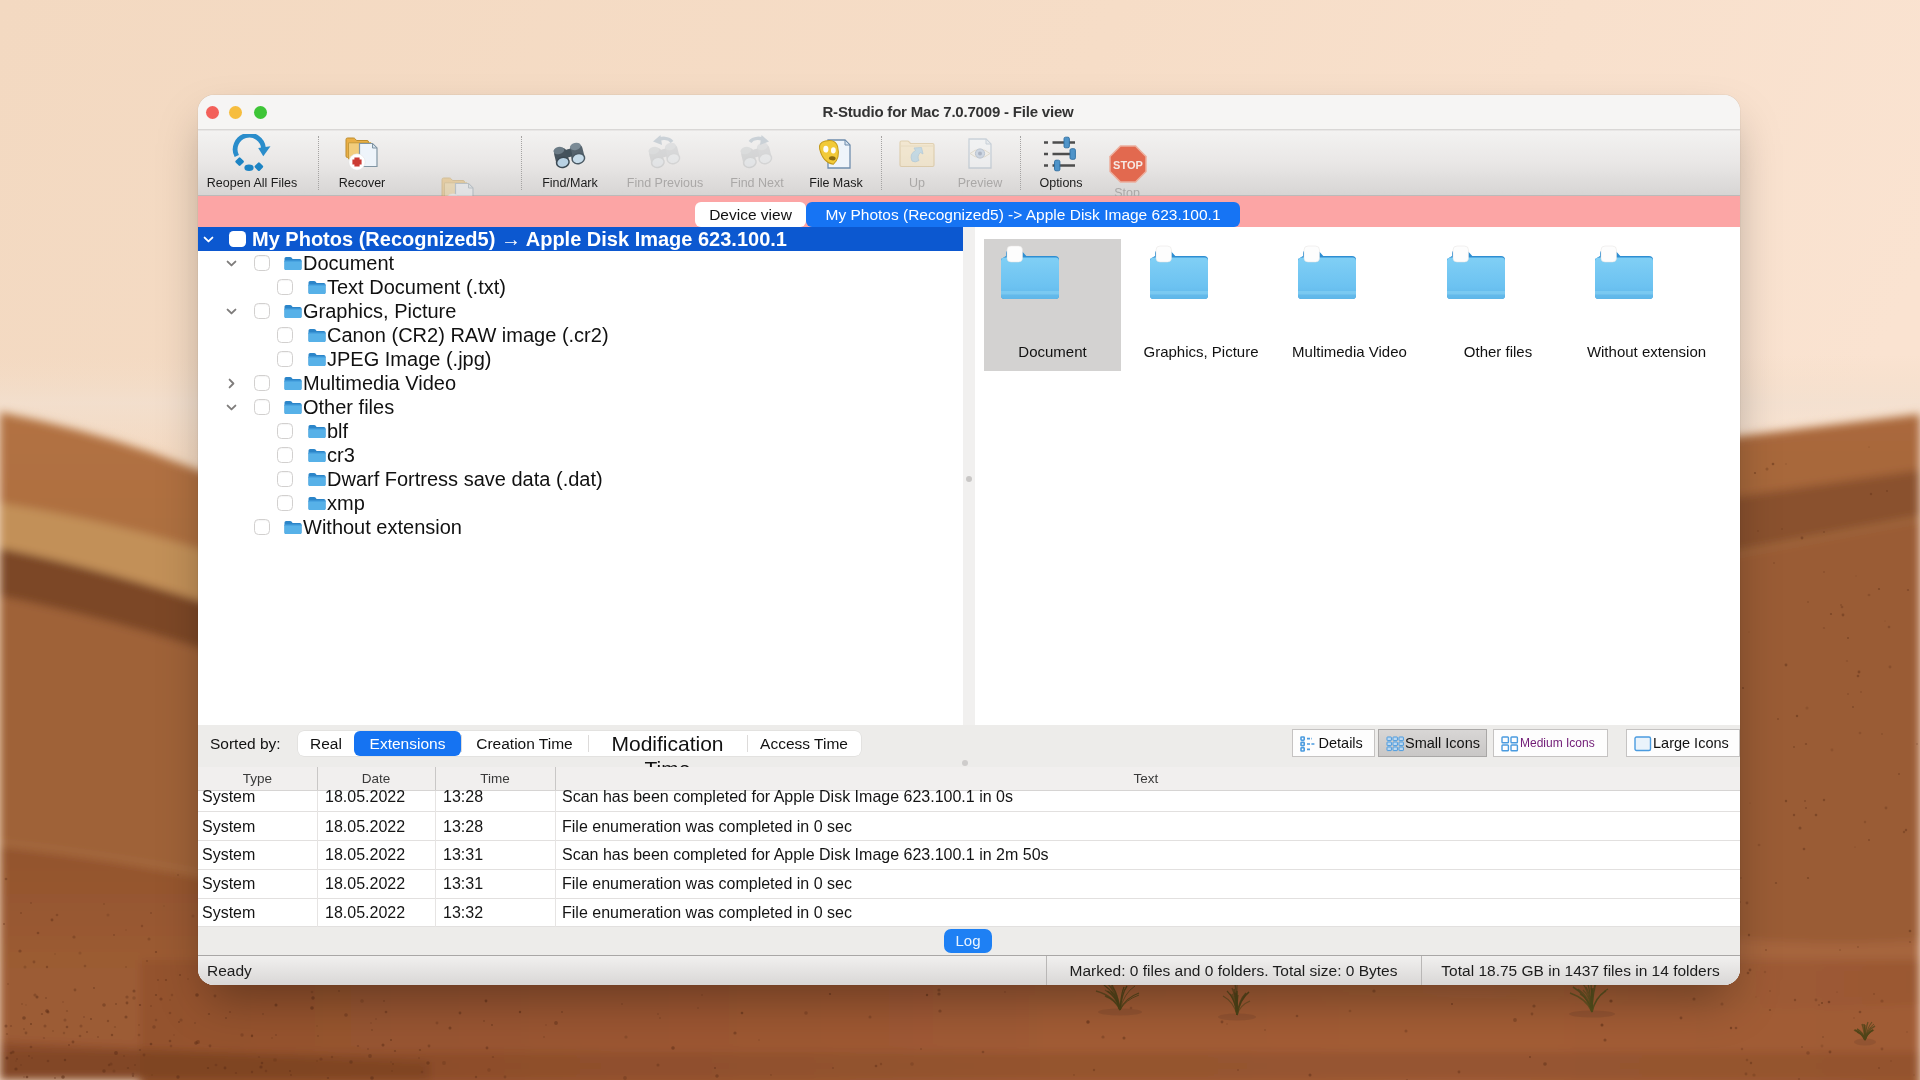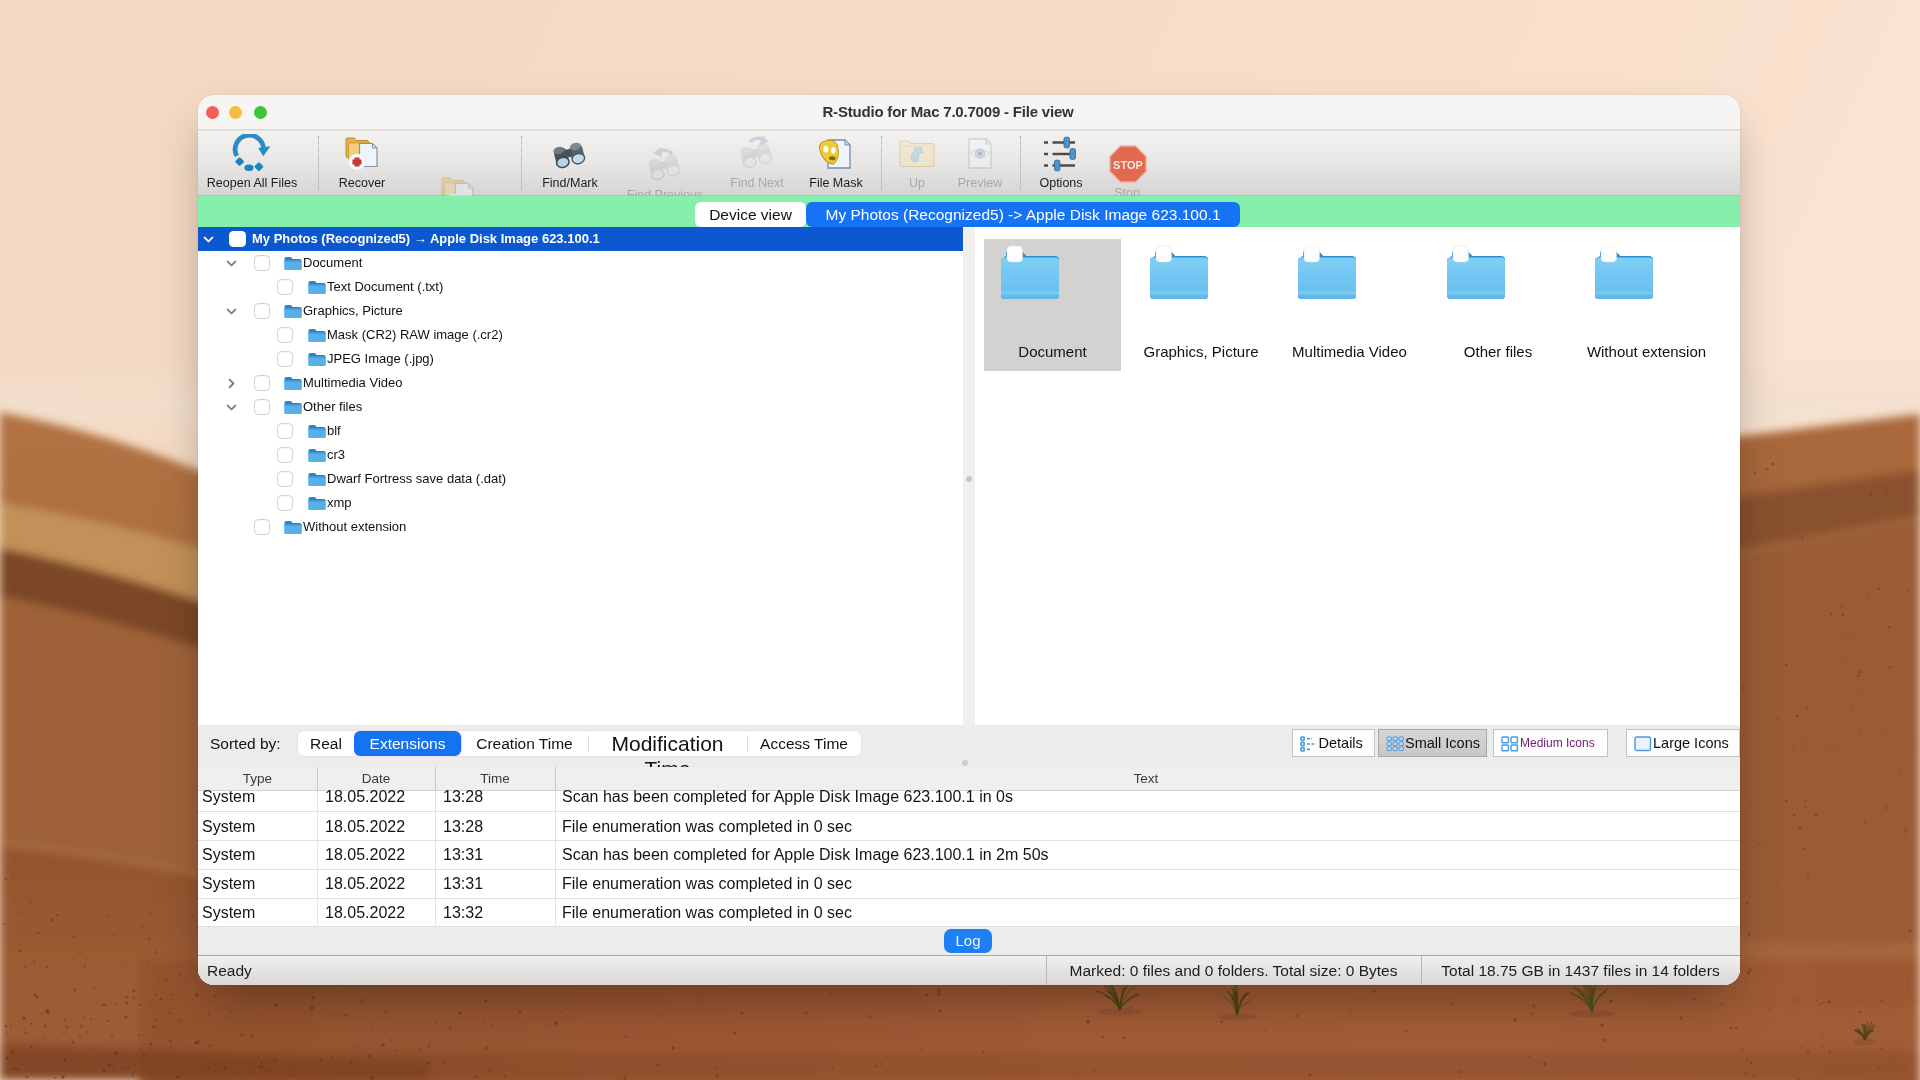--- a/index.html
+++ b/index.html
@@ -14,28 +14,28 @@
          font-size:15px;letter-spacing:-0.2px;font-weight:bold;color:#333;}
   #toolbar{position:absolute;left:0;top:35px;width:100%;height:66px;box-sizing:border-box;
            background:linear-gradient(#f3f2f1,#e9e7e6 50%,#d7d5d4);border-bottom:1px solid #bcbab9;border-top:1px solid #e8e6e5;}
   .tbtn{position:absolute;top:0;height:64px;text-align:center;}
   .tbtn svg{display:inline-block;}
   .tlab{font-size:12.5px;color:#1c1c1c;margin-top:0px;}
   .dis .tlab{color:#aaa8a7;}
   .dis svg{opacity:.38;}
   .labdis .tlab{color:#aaa8a7;}
   .tsep{position:absolute;top:5px;height:54px;width:0;border-left:1.5px dotted #a5a3a2;}
-  #tabbar{position:absolute;left:0;top:101px;width:100%;height:31px;background:#86efac;}
+  #tabbar{position:absolute;left:0;top:101px;width:100%;height:31px;background:#fca5a5;}
   .tab{position:absolute;top:6px;height:25px;line-height:25px;font-size:15.5px;border-radius:6px;text-align:center;}
   #main{position:absolute;left:0;top:132px;width:100%;height:498px;background:#fff;}
   #tree{position:absolute;left:0;top:0;width:765px;height:498px;background:#fff;}
   #vdiv{position:absolute;left:765px;top:0;width:12px;height:498px;background:#f1f0ef;}
   #rpanel{position:absolute;left:777px;top:0;width:765px;height:498px;background:#fff;}
   .trow{position:absolute;left:0;width:765px;height:24px;}
-  .trow .lab{position:absolute;top:0;height:24px;line-height:24px;font-size:13px;color:#111;white-space:nowrap;}
+  .trow .lab{position:absolute;top:0;height:24px;line-height:24px;font-size:20px;color:#111;white-space:nowrap;}
   #bottom{position:absolute;left:0;top:630px;width:100%;height:260px;background:#edecea;}
   #sortrow{position:absolute;left:0;top:0;width:100%;height:42px;}
   #thead{position:absolute;left:0;top:42px;width:100%;height:24px;background:#f1efee;border-bottom:1px solid #d6d4d3;box-sizing:border-box;}
   .hlab{position:absolute;top:0;height:23px;line-height:23px;font-size:13.5px;color:#3a3a3a;text-align:center;}
   #tbody{position:absolute;left:0;top:66px;width:100%;height:136px;background:#fff;}
   .drow{position:absolute;left:0;width:100%;border-bottom:1px solid #e2e0df;}
   .dcell{position:absolute;font-size:16px;color:#141414;white-space:nowrap;}
   .colline{position:absolute;top:0;width:0;border-left:1px solid #e6e4e3;}
   #logstrip{position:absolute;left:0;top:202px;width:100%;height:28px;background:#edecea;}
   #statusbar{position:absolute;left:0;top:230px;width:100%;height:30px;box-sizing:border-box;
@@ -594,21 +594,21 @@
               <rect x="24" y="12" width="13" height="17" rx="5" fill="#55636d"></rect>
               <rect x="19.5" y="15" width="6" height="8" rx="2" fill="#43525c"></rect>
               <ellipse cx="14.5" cy="26.5" rx="6.3" ry="5" fill="#b9d2e4" stroke="#3c4a54" stroke-width="1.5"></ellipse>
               <ellipse cx="30.5" cy="26.5" rx="6.3" ry="5" fill="#c7dcea" stroke="#4c5a64" stroke-width="1.5"></ellipse>
               <ellipse cx="13.5" cy="14" rx="5.5" ry="3.6" fill="#6b7b86"></ellipse>
               <ellipse cx="30.5" cy="14" rx="5.5" ry="3.6" fill="#7b8b96"></ellipse>
             </g>
           </svg></div>
         <div class="tlab">Find/Mark</div>
       </div>
-<div class="tbtn dis" style="left:397px;width:140px;margin-top:12px;">
+<div class="tbtn dis" style="left:397px;width:140px;">
         <div style="margin-top:3px;height:42px;"><svg width="46" height="40" viewBox="0 0 46 40">
             <g opacity="0.35" transform="rotate(-14 23 22)">
               <rect x="8" y="12" width="13" height="17" rx="5" fill="#46535d"></rect>
               <rect x="24" y="12" width="13" height="17" rx="5" fill="#55636d"></rect>
               <rect x="19.5" y="15" width="6" height="8" rx="2" fill="#43525c"></rect>
               <ellipse cx="14.5" cy="26.5" rx="6.3" ry="5" fill="#b9d2e4" stroke="#3c4a54" stroke-width="1.5"></ellipse>
               <ellipse cx="30.5" cy="26.5" rx="6.3" ry="5" fill="#c7dcea" stroke="#4c5a64" stroke-width="1.5"></ellipse>
               <ellipse cx="13.5" cy="14" rx="5.5" ry="3.6" fill="#6b7b86"></ellipse>
               <ellipse cx="30.5" cy="14" rx="5.5" ry="3.6" fill="#7b8b96"></ellipse>
             </g>
@@ -737,21 +737,21 @@
           </svg>
           <div class="lab" style="left:105px;">Graphics, Picture</div>
         </div>
 <div class="trow" style="top:96px;">
           <div class="abs" style="left:79px;top:4px;width:16px;height:16px;background:#fff;border:1px solid #d2d0cf;border-radius:4.5px;box-sizing:border-box;box-shadow:inset 0 1px 1px rgba(0,0,0,0.04);"></div>
           <svg class="abs" style="left:110px;top:5px" width="18" height="15" viewBox="0 0 18 15">
             <path d="M0.5 2.6 Q0.5 1 2.1 1 L6.2 1 Q7 1 7.5 1.6 L8.6 2.9 L15.9 2.9 Q17.5 2.9 17.5 4.5 L17.5 12.4 Q17.5 14 15.9 14 L2.1 14 Q0.5 14 0.5 12.4 Z" fill="#2b85c9"></path>
             <path d="M0.5 4.7 L17.5 4.7 L17.5 12.4 Q17.5 14 15.9 14 L2.1 14 Q0.5 14 0.5 12.4 Z" fill="#57b1e8"></path>
             <path d="M0.5 4.7 L17.5 4.7 L17.5 6 L0.5 6 Z" fill="#4aa5e2"></path>
           </svg>
-          <div class="lab" style="left:129px;">Mask (CR2) RAW image (.cr2)</div>
+          <div class="lab" style="left:129px;">Canon (CR2) RAW image (.cr2)</div>
         </div>
 <div class="trow" style="top:120px;">
           <div class="abs" style="left:79px;top:4px;width:16px;height:16px;background:#fff;border:1px solid #d2d0cf;border-radius:4.5px;box-sizing:border-box;box-shadow:inset 0 1px 1px rgba(0,0,0,0.04);"></div>
           <svg class="abs" style="left:110px;top:5px" width="18" height="15" viewBox="0 0 18 15">
             <path d="M0.5 2.6 Q0.5 1 2.1 1 L6.2 1 Q7 1 7.5 1.6 L8.6 2.9 L15.9 2.9 Q17.5 2.9 17.5 4.5 L17.5 12.4 Q17.5 14 15.9 14 L2.1 14 Q0.5 14 0.5 12.4 Z" fill="#2b85c9"></path>
             <path d="M0.5 4.7 L17.5 4.7 L17.5 12.4 Q17.5 14 15.9 14 L2.1 14 Q0.5 14 0.5 12.4 Z" fill="#57b1e8"></path>
             <path d="M0.5 4.7 L17.5 4.7 L17.5 6 L0.5 6 Z" fill="#4aa5e2"></path>
           </svg>
           <div class="lab" style="left:129px;">JPEG Image (.jpg)</div>
         </div>

